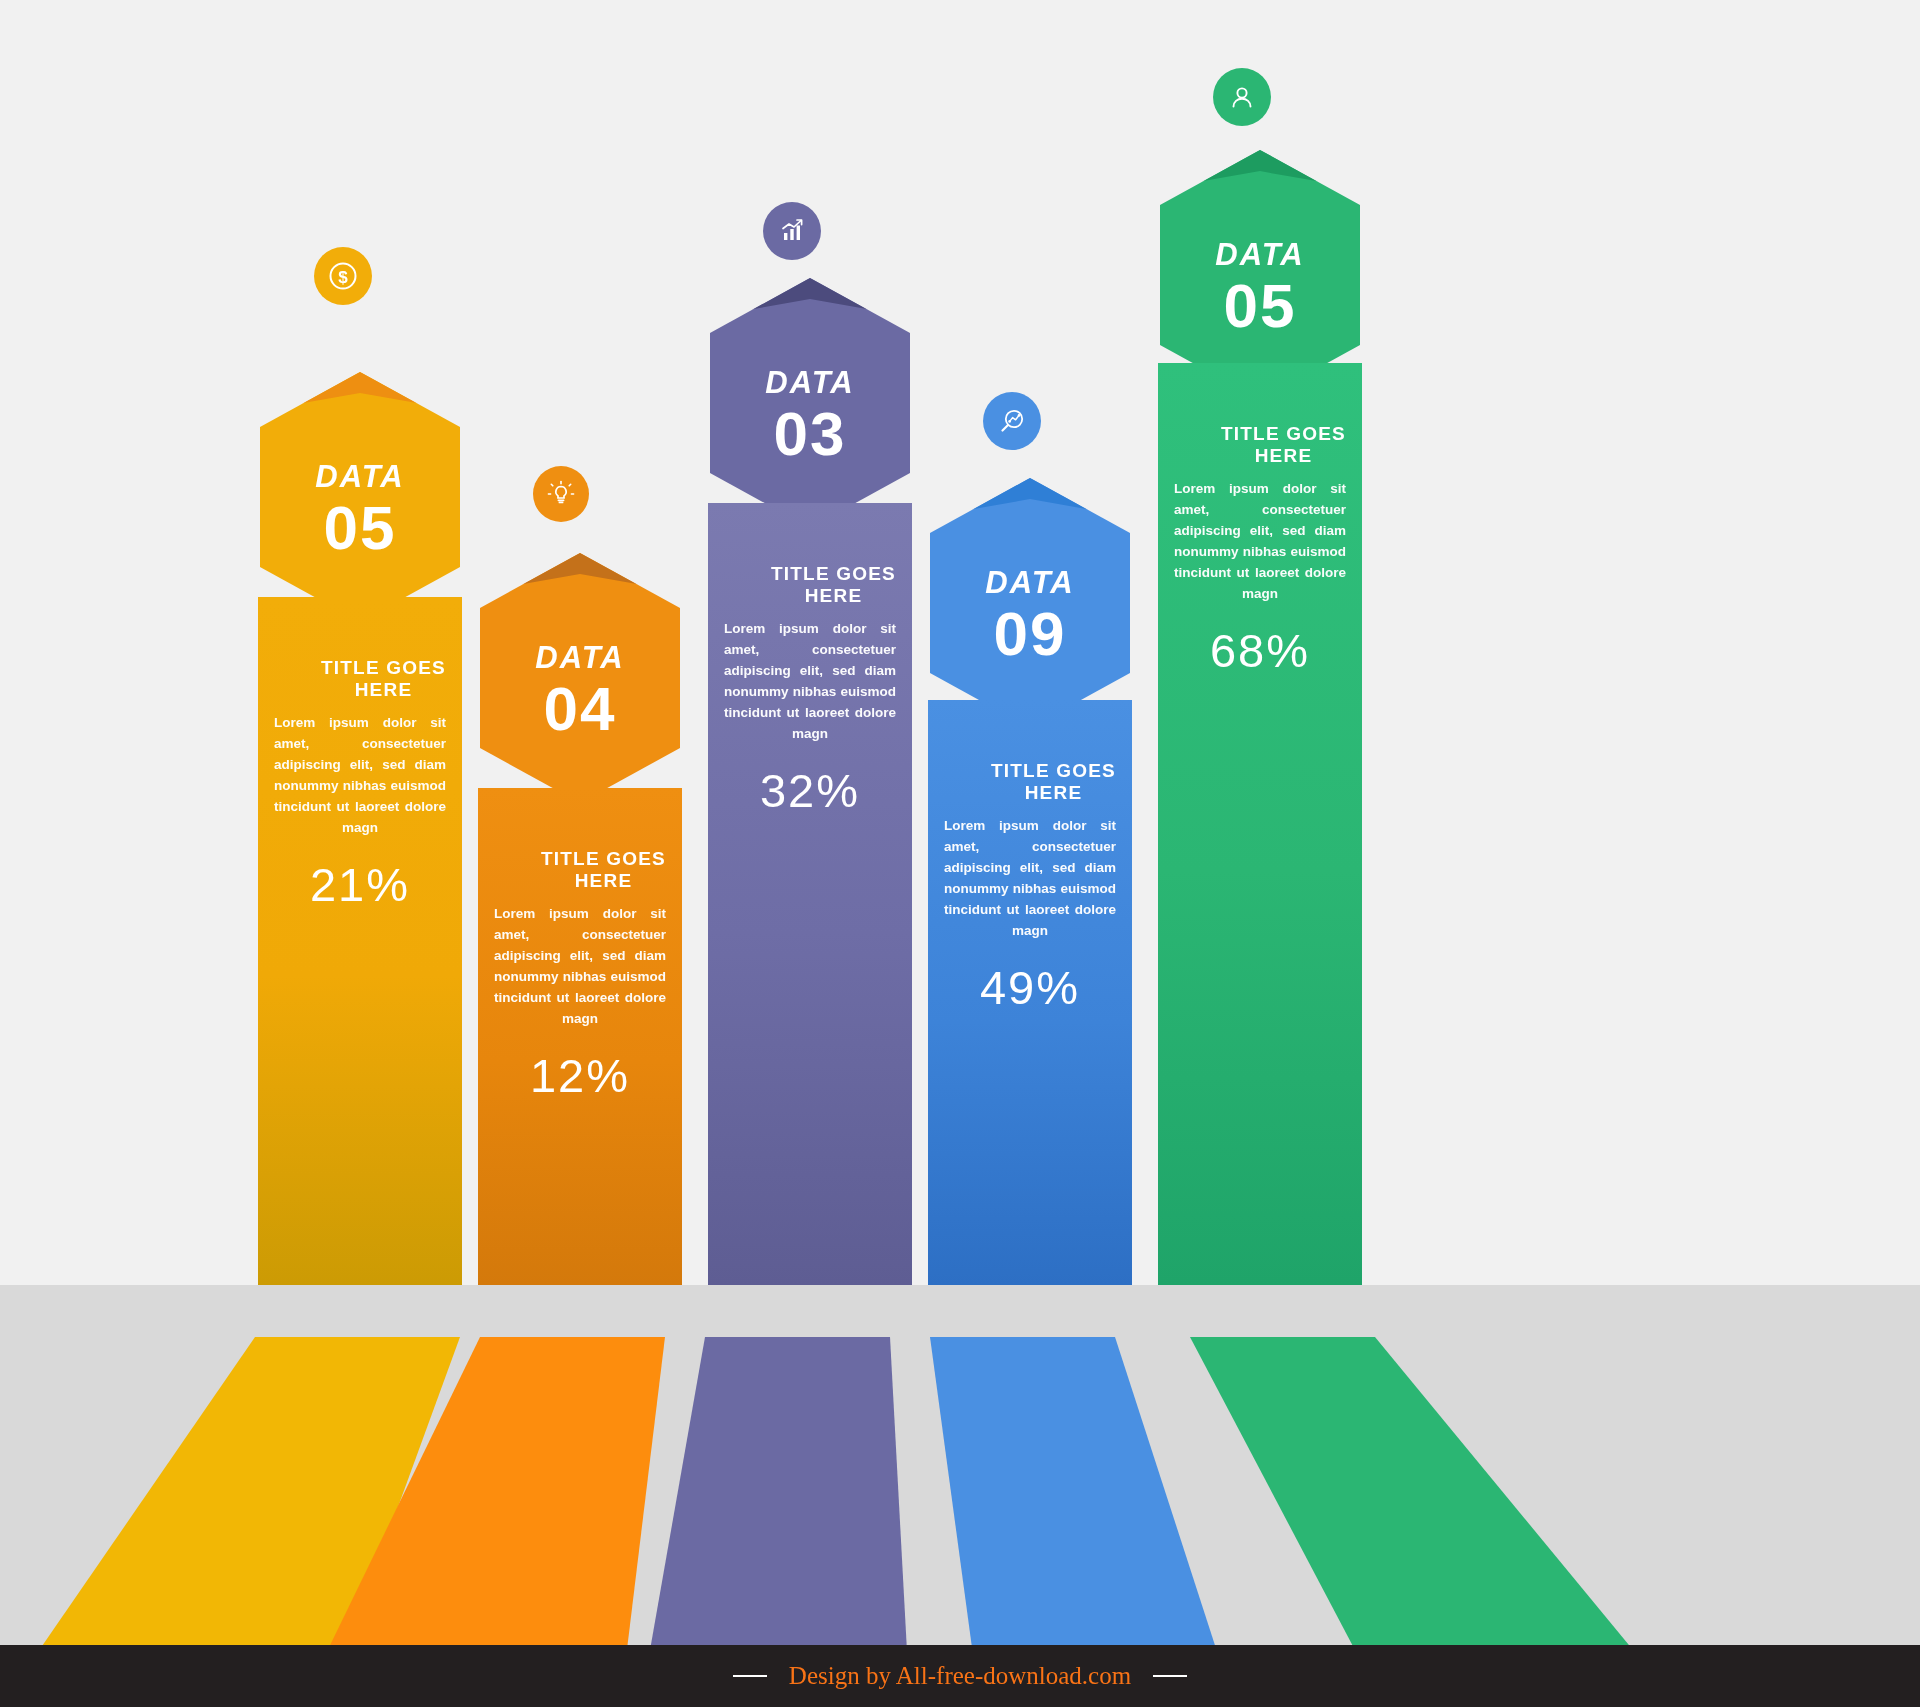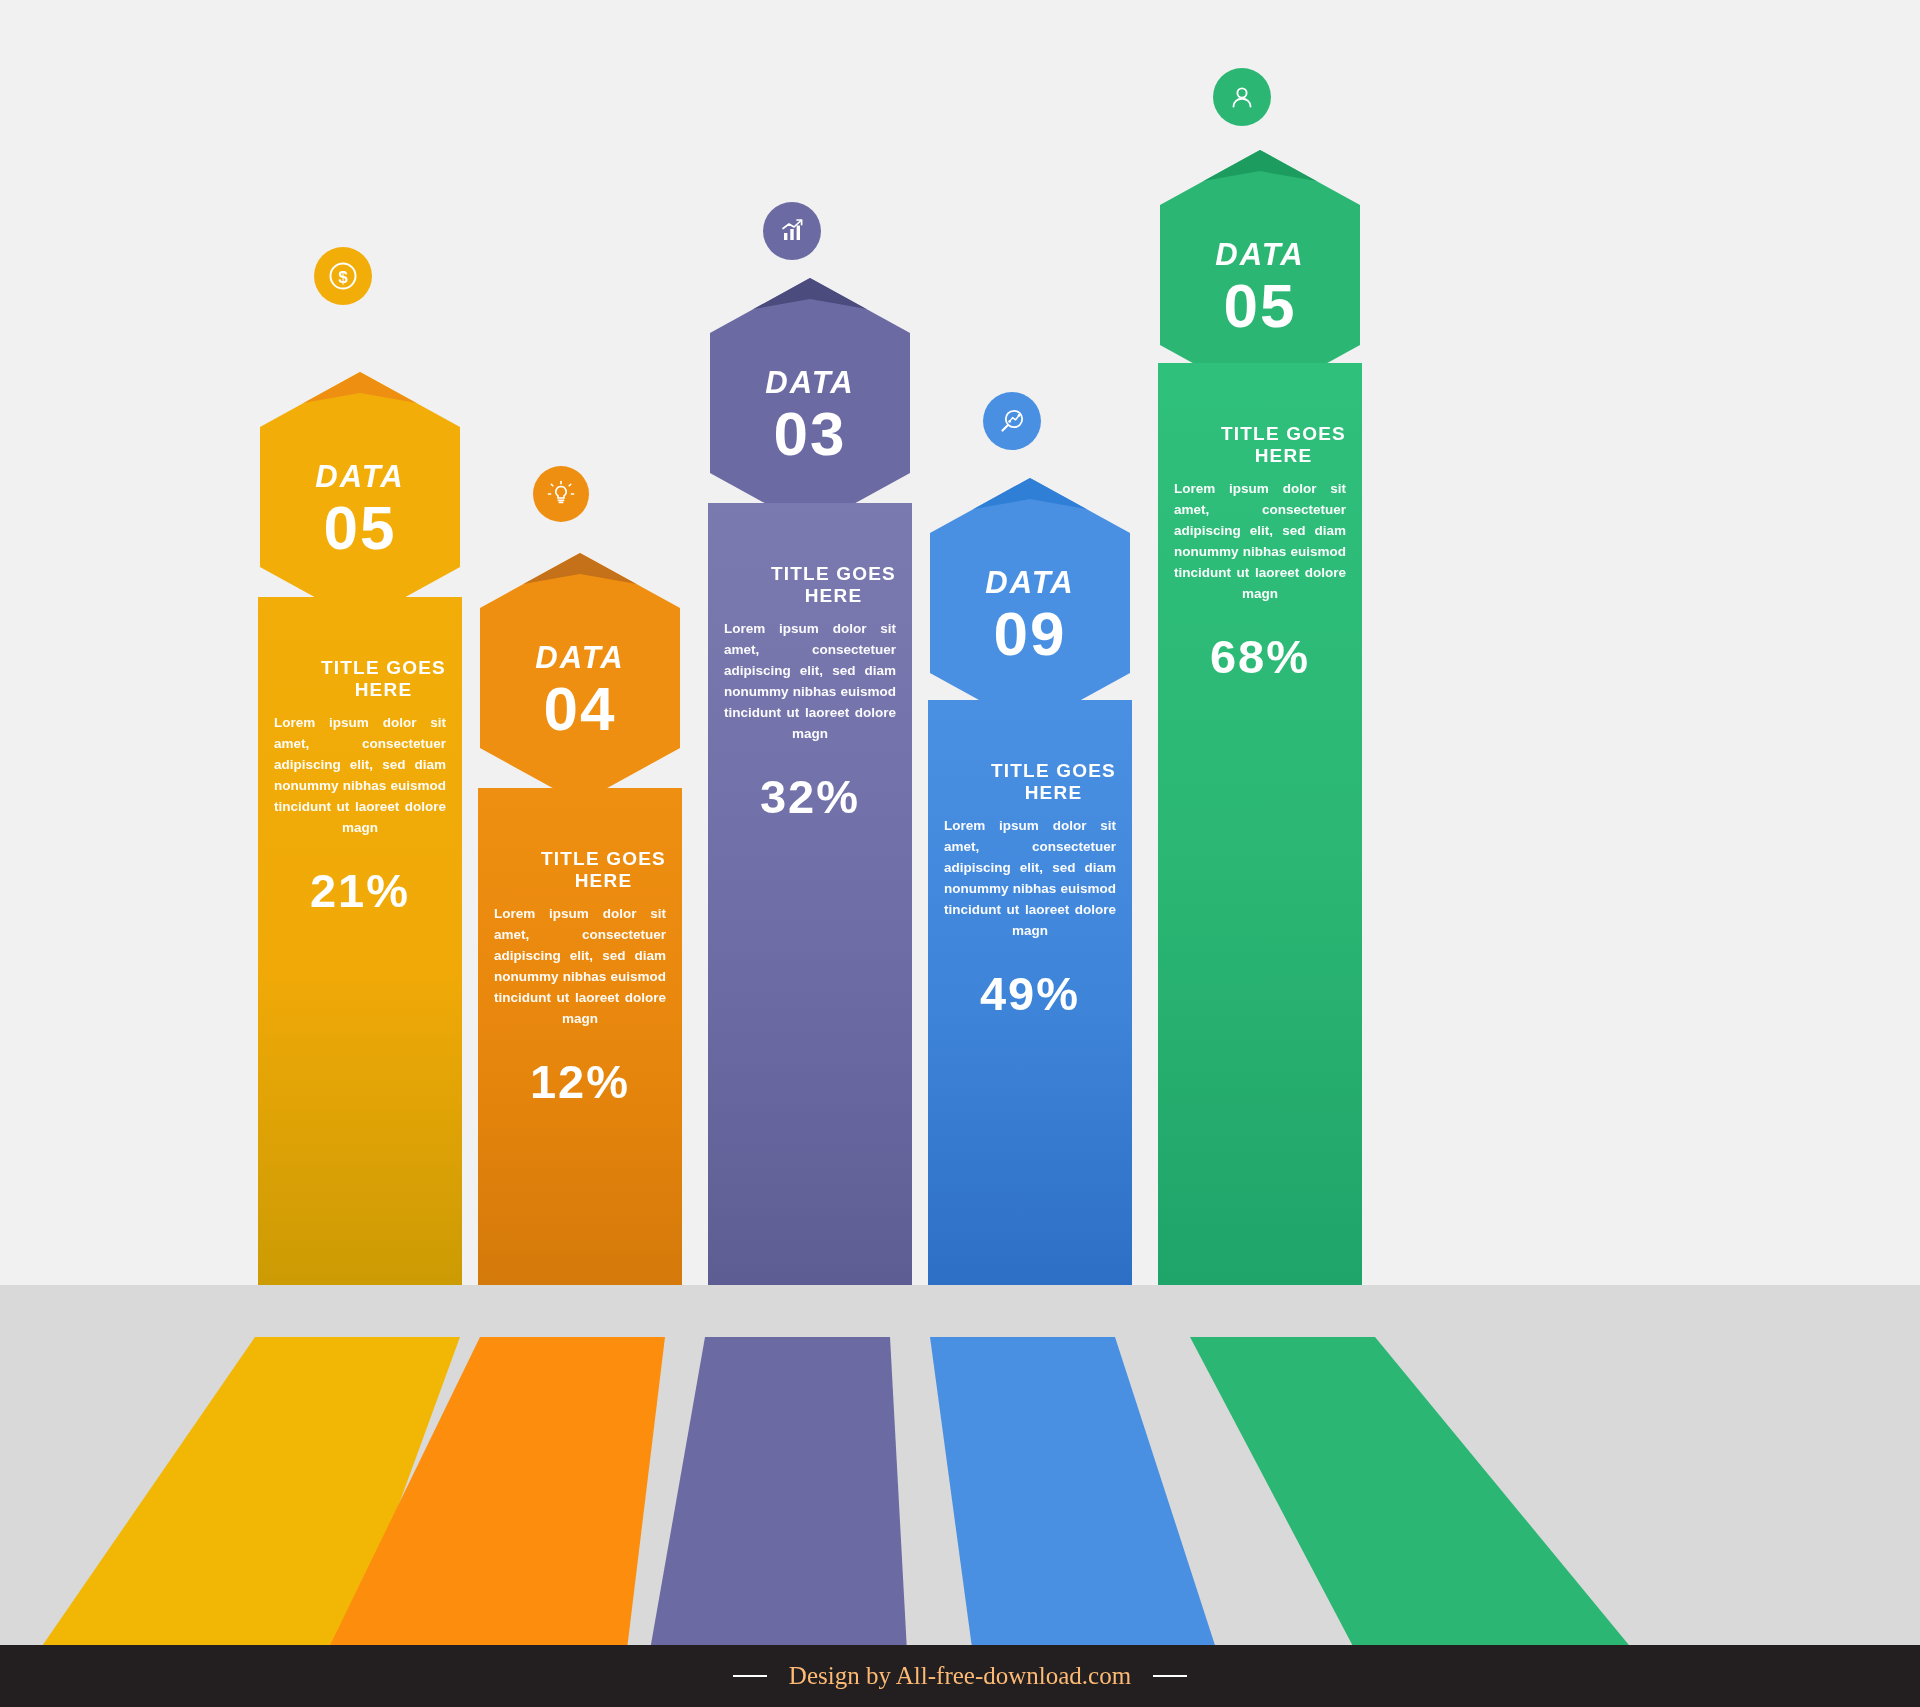--- a/index.html
+++ b/index.html
@@ -106,32 +106,32 @@
     line-height: 1.55;
     text-align: justify;
     text-align-last: center;
     padding: 0 16px;
     margin-top: 12px;
     font-weight: 700;
     opacity: .97;
   }
   .bar-pct {
     font-size: 47px;
-    font-weight: bold;
+    font-weight: normal;
     letter-spacing: 2px;
-    margin-top: 24px;
+    margin-top: 18px;
   }
 
   
   #footer {
     position: absolute;
     left: 0; bottom: 0;
     width: 1920px; height: 62px;
     background: #231f20;
-    color: #fdba74;
+    color: #f97316;
     display: flex;
     align-items: center;
     justify-content: center;
     gap: 22px;
     font-family: "Liberation Serif", serif;
     font-size: 25px;
     z-index: 20;
   }
   .dash { display: inline-block; width: 34px; height: 2px; background: #fff; }
 </style>

